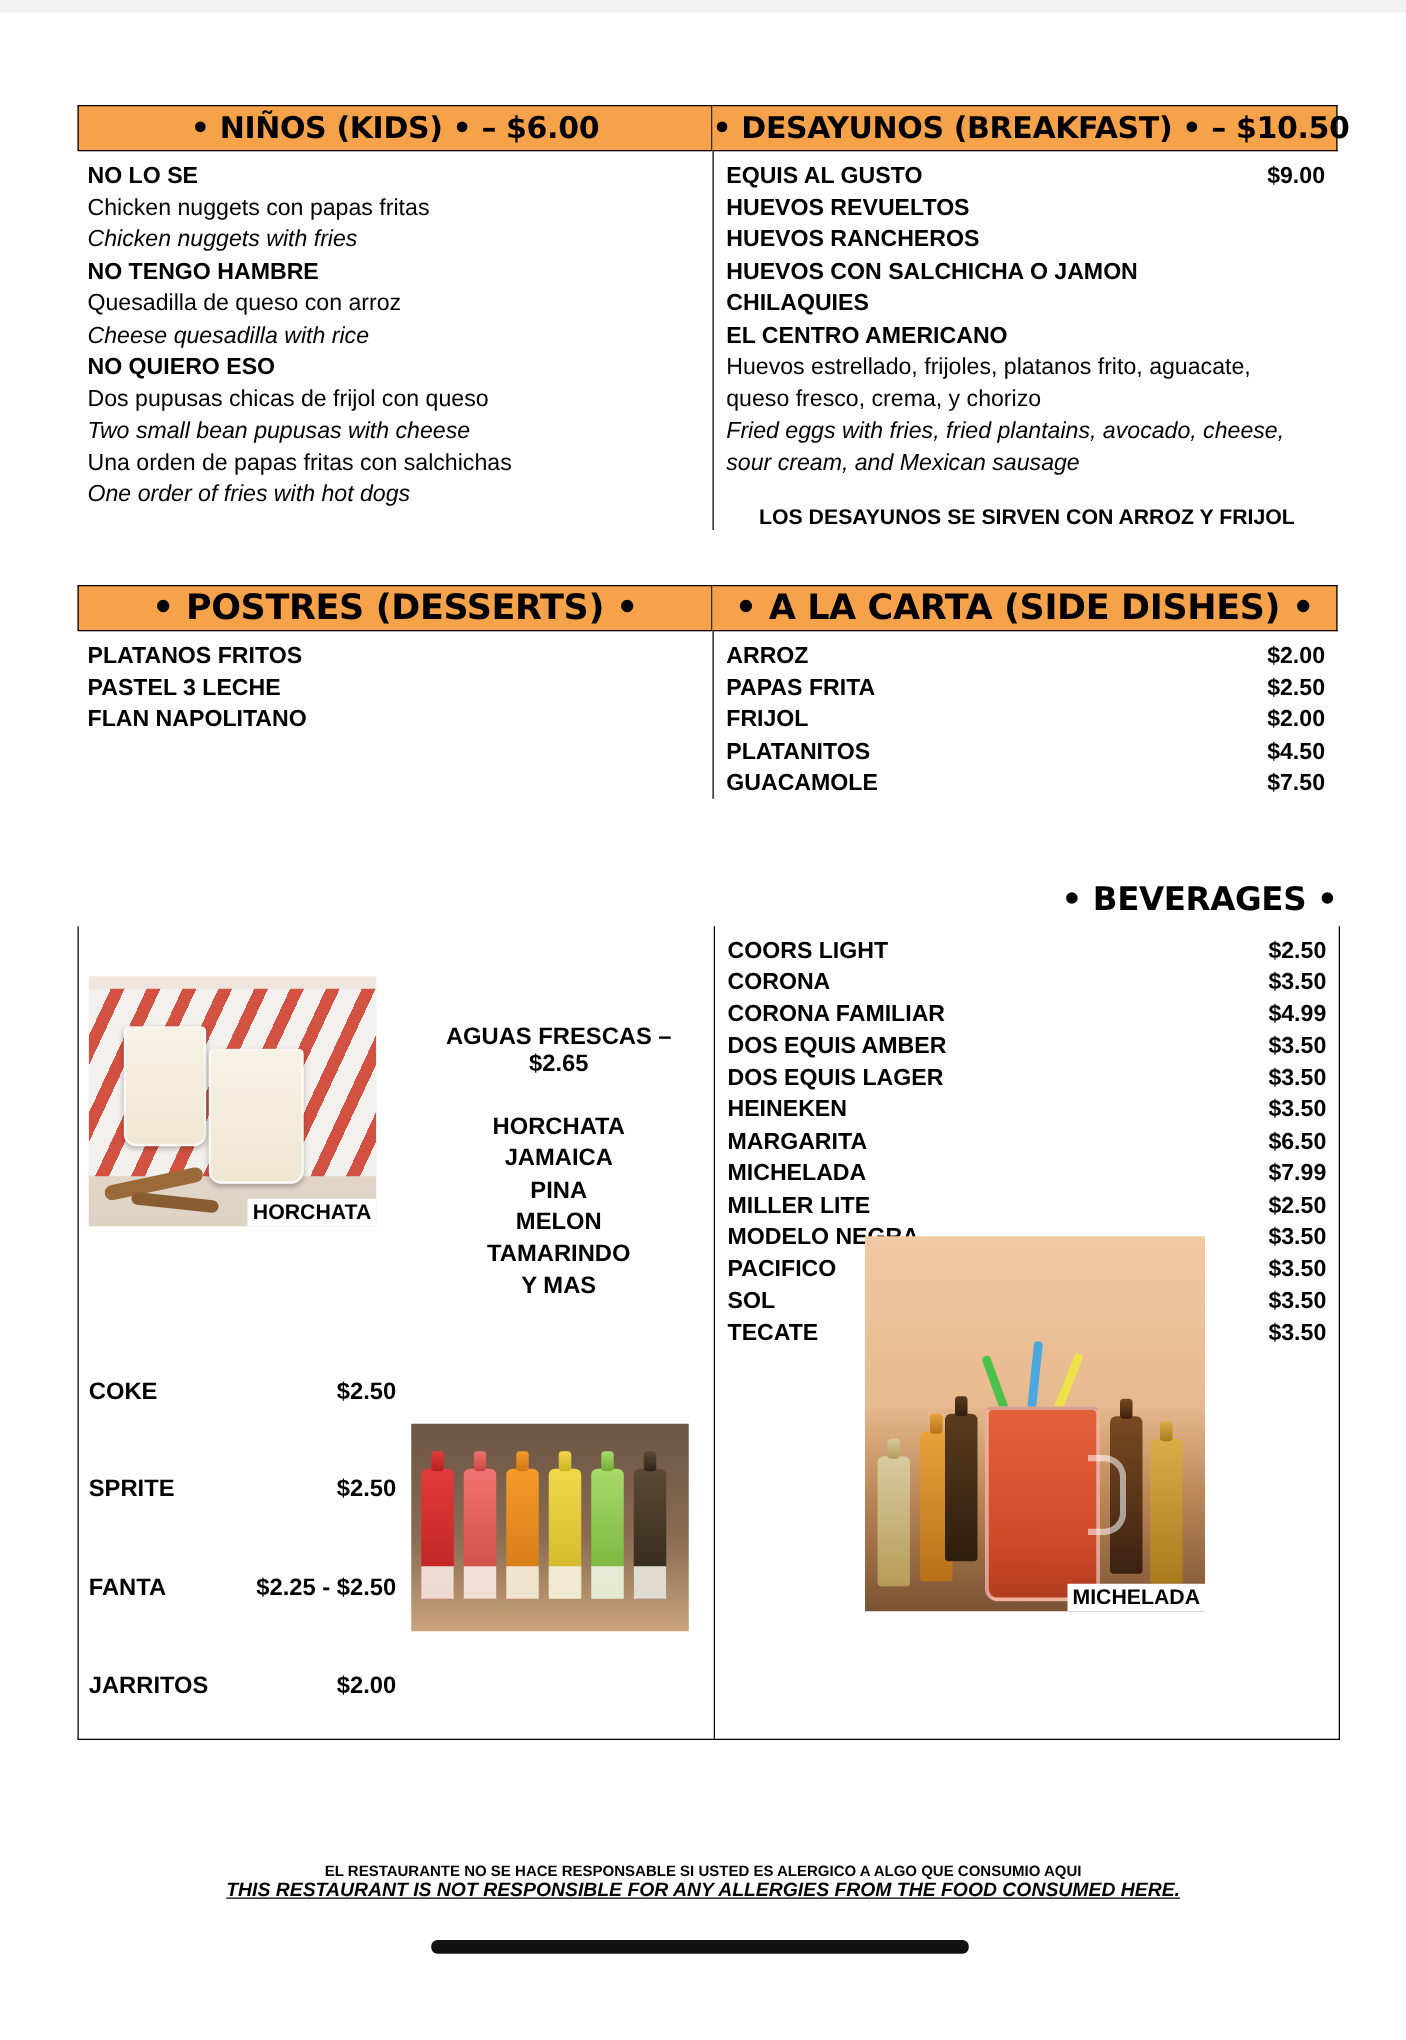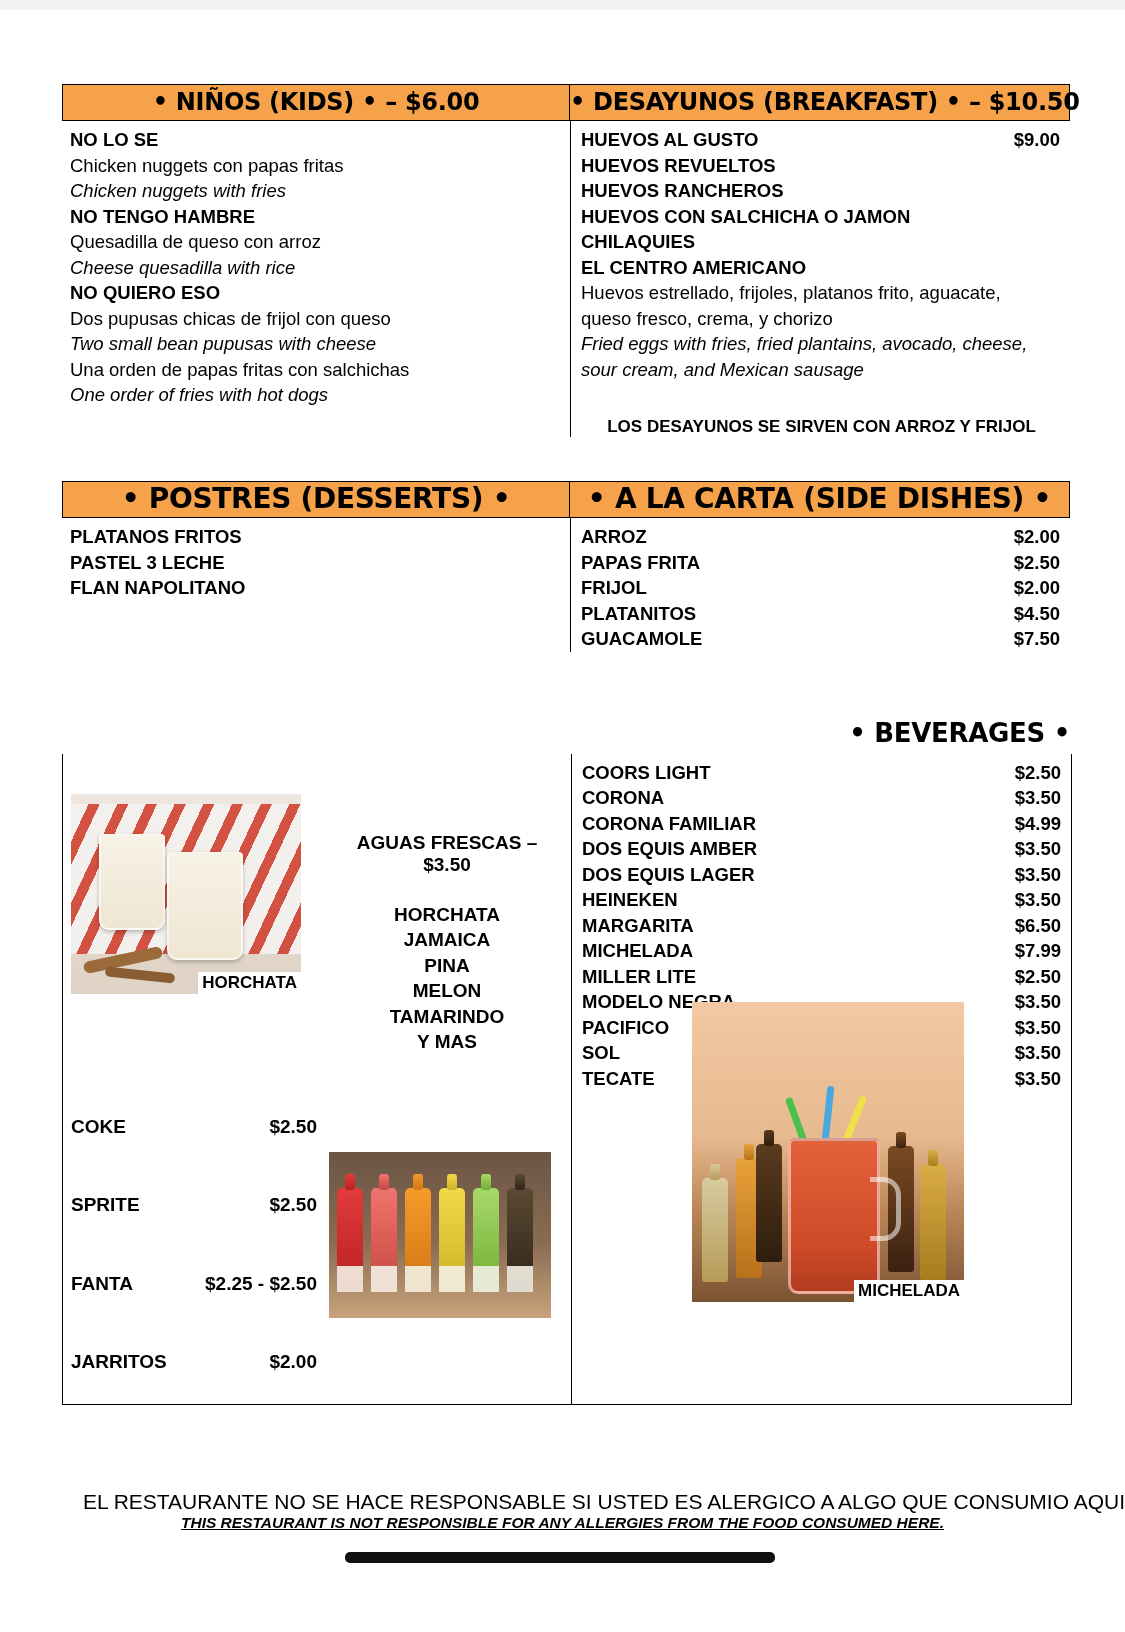--- a/index.html
+++ b/index.html
@@ -61,21 +61,21 @@
   .b{font-weight:bold;}
   .i{font-style:italic;}
   .row{
     display:flex;justify-content:space-between;
     font-size:18.5px;line-height:25.5px;
     padding-right:10px;
   }
   .row .nm{font-weight:bold;}
   .row .pr{font-weight:bold;}
   .note{
-    font-weight:bold;font-size:17px;text-align:center;margin-top:35px;padding-right:8px;
+    font-weight:bold;font-size:17px;text-align:center;margin-top:22px;padding-right:8px;
   }
 
   
   .sec2{margin-top:44px;}
   .bev-title{
     text-align:right;
     font-family:"DejaVu Sans", sans-serif;
     font-weight:bold;font-size:26px;
     margin-top:66px;
     margin-bottom:6px;
@@ -158,21 +158,21 @@
   .straw{position:absolute;width:7px;height:66px;background:#4ac14a;border-radius:3px;}
   .straw.b{background:#4aa7e0;}
   .straw.y{background:#efe14a;}
   .cap-michelada{right:0;bottom:0;}
 
   .bev-frame{border:1px solid #000;border-top:none;}
 
   .disclaimer{
     position:absolute;left:0;top:1490px;width:1125px;text-align:center;
   }
-  .dis1{font-weight:normal;font-size:21px;text-align:right;}
+  .dis1{font-weight:bold;font-size:12px;}
   .dis2{font-weight:bold;font-style:italic;font-size:15.5px;text-decoration:underline;}
   .black-bar{
     position:absolute;left:345px;top:1552px;width:430px;height:11px;
     background:#111;border-radius:5px;
   }
 </style>
 </head>
 <body>
 
 <div class="page">
@@ -193,21 +193,21 @@
         <div class="item">Quesadilla de queso con arroz</div>
         <div class="item i">Cheese quesadilla with rice</div>
         <div class="item b">NO QUIERO ESO</div>
         <div class="item">Dos pupusas chicas de frijol con queso</div>
         <div class="item i">Two small bean pupusas with cheese</div>
         <div class="item">Una orden de papas fritas con salchichas</div>
         <div class="item i">One order of fries with hot dogs</div>
       </div>
       <div class="col col-r body-r">
         <div class="row">
-          <span class="nm">HUEVOS AL GUSTO</span>
+          <span class="nm">EQUIS AL GUSTO</span>
           <span class="pr">$9.00</span>
         </div>
         <div class="item b">HUEVOS REVUELTOS</div>
         <div class="item b">HUEVOS RANCHEROS</div>
         <div class="item b">HUEVOS CON SALCHICHA O JAMON</div>
         <div class="item b">CHILAQUIES</div>
         <div class="item b">EL CENTRO AMERICANO</div>
         <div class="item">Huevos estrellado, frijoles, platanos frito, aguacate,</div>
         <div class="item">queso fresco, crema, y chorizo</div>
         <div class="item i">Fried eggs with fries, fried plantains, avocado, cheese,</div>
@@ -262,21 +262,21 @@
 
           <div class="photo ph-horchata">
             <div class="towel"></div>
             <div class="glass1"></div>
             <div class="glass2"></div>
             <div class="cinn"></div>
             <div class="cinn2"></div>
             <div class="cap cap-horchata">HORCHATA</div>
           </div>
 
-          <div class="aguas-title">AGUAS FRESCAS – $3.50</div>
+          <div class="aguas-title">AGUAS FRESCAS – $2.65</div>
           <div class="aguas-list">
             <div>HORCHATA</div>
             <div>JAMAICA</div>
             <div>PINA</div>
             <div>MELON</div>
             <div>TAMARINDO</div>
             <div>Y MAS</div>
           </div>
 
           <div class="soda s1">

